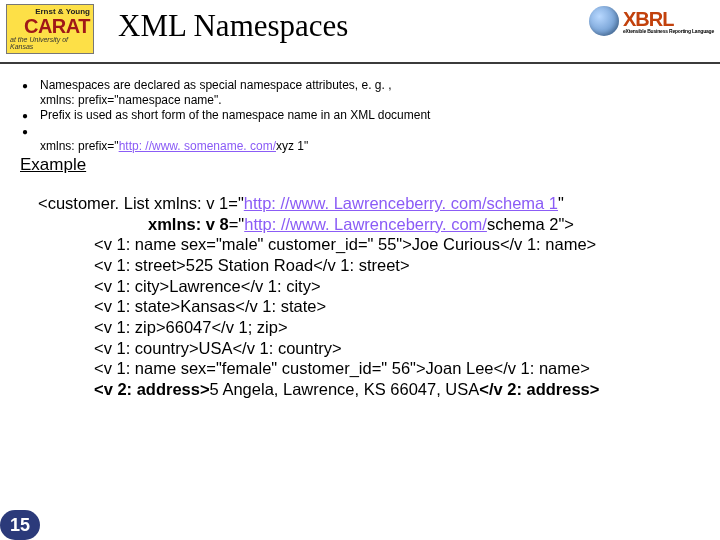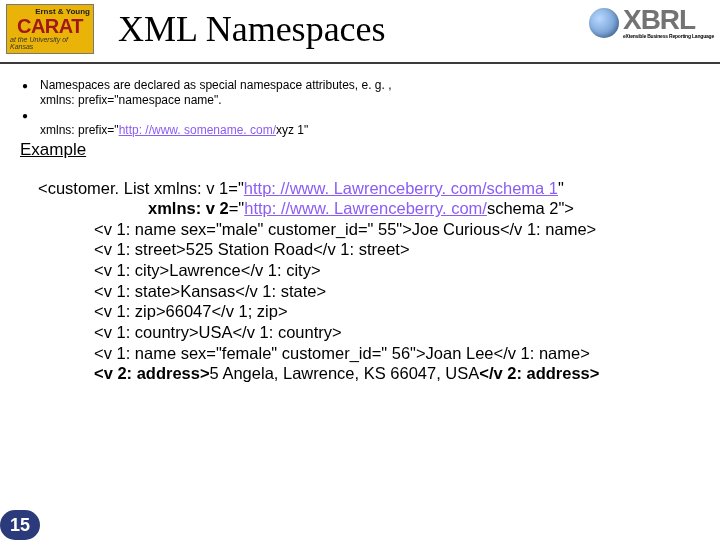--- a/index.html
+++ b/index.html
@@ -18,24 +18,24 @@
     height: 62px;
     border-bottom: 2px solid #3b3b3b;
   }
   .logo-left {
     position: absolute;
     left: 6px;
     top: 4px;
     width: 88px;
     height: 50px;
     border: 1px solid #777;
-    background: #eab308;
+    background: #fde047;
     display: flex;
     flex-direction: column;
-    align-items: center;
+    align-items: flex-end;
     justify-content: center;
     padding: 0 3px;
     box-sizing: border-box;
   }
   .ey {
     font-size: 8px;
     font-weight: bold;
     color: #222;
     align-self: flex-end;
     line-height: 1;
@@ -51,21 +51,21 @@
     font-size: 7px;
     color: #333;
     font-style: italic;
     line-height: 1;
   }
   .title {
     position: absolute;
     left: 118px;
     top: 8px;
     font-family: "Times New Roman", Times, serif;
-    font-size: 36px;
+    font-size: 31px;
     color: #000;
     font-weight: normal;
   }
   .logo-right {
     position: absolute;
     right: 6px;
     top: 6px;
     display: flex;
     align-items: center;
     gap: 4px;
@@ -77,23 +77,23 @@
     background: radial-gradient(circle at 35% 35%, #b8d8ff, #4a7db8);
     position: relative;
     box-shadow: inset -2px -2px 4px rgba(0,0,0,0.25);
   }
   .xbrl-text {
     display: flex;
     flex-direction: column;
     line-height: 1;
   }
   .xbrl-main {
-    font-size: 28px;
+    font-size: 20px;
     font-weight: 900;
-    color: #737373;
+    color: #c2410c;
     letter-spacing: -1px;
   }
   .xbrl-sub {
     font-size: 5px;
     color: #000;
     font-weight: bold;
     letter-spacing: -0.2px;
   }
   .content {
     padding: 14px 8px 0 12px;
@@ -173,30 +173,31 @@
     </div>
   </div>
 </div>
 
 <div class="content">
   <ul class="bullets">
     <li>
       <span>Namespaces are declared as special namespace attributes, e. g. ,</span><br>
       <span>xmlns: prefix="namespace name".</span>
     </li>
+    <li>Prefix is used as short form of the namespace name in an XML document</li>
     <li>
       <br>
       <span>xmlns: prefix="</span><span class="link">http: //www. somename. com/</span><span>xyz 1"</span>
     </li>
   </ul>
   <div class="example-label">Example</div>
 
   <div class="code-block">
     <div><span>&lt;customer. List xmlns: v 1="</span><span class="link">http: //www. Lawrenceberry. com/schema 1</span><span>"</span></div>
-    <div class="indent-ns"><span class="bold-red">xmlns: v 2</span><span>="</span><span class="link">http: //www. Lawrenceberry. com/</span><span>schema 2"&gt;</span></div>
+    <div class="indent-ns"><span class="bold-red">xmlns: v 8</span><span>="</span><span class="link">http: //www. Lawrenceberry. com/</span><span>schema 2"&gt;</span></div>
     <div class="indent1">&lt;v 1: name sex="male" customer_id=" 55"&gt;Joe Curious&lt;/v 1: name&gt;</div>
     <div class="indent1">&lt;v 1: street&gt;525 Station Road&lt;/v 1: street&gt;</div>
     <div class="indent1">&lt;v 1: city&gt;Lawrence&lt;/v 1: city&gt;</div>
     <div class="indent1">&lt;v 1: state&gt;Kansas&lt;/v 1: state&gt;</div>
     <div class="indent1">&lt;v 1: zip&gt;66047&lt;/v 1; zip&gt;</div>
     <div class="indent1">&lt;v 1: country&gt;USA&lt;/v 1: country&gt;</div>
     <div class="indent1">&lt;v 1: name sex="female" customer_id=" 56"&gt;Joan Lee&lt;/v 1: name&gt;</div>
     <div class="indent1"><span class="bold-red">&lt;v 2: address&gt;</span><span>5 Angela, Lawrence, KS 66047, USA</span><span class="bold-red">&lt;/v 2: address&gt;</span></div>
   </div>
 </div>

